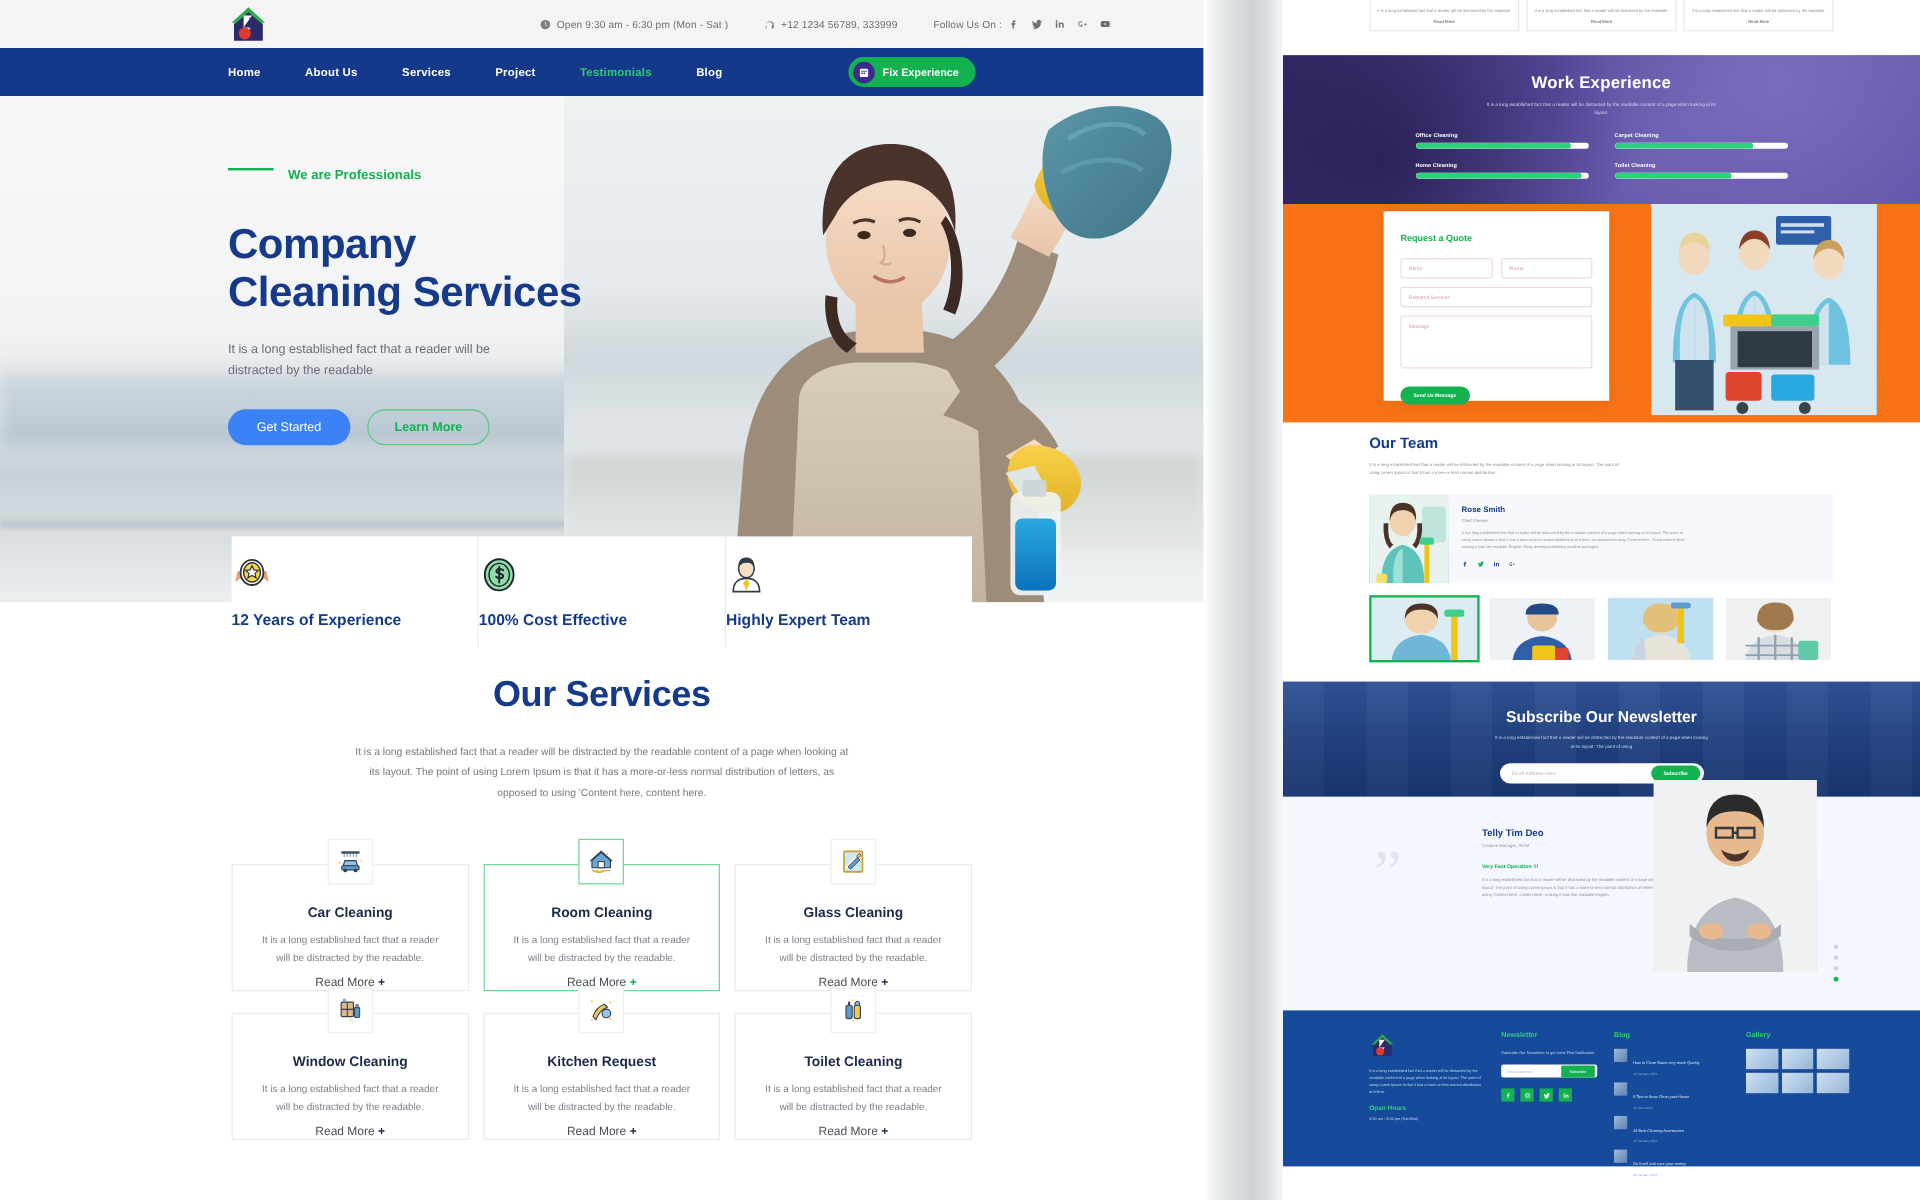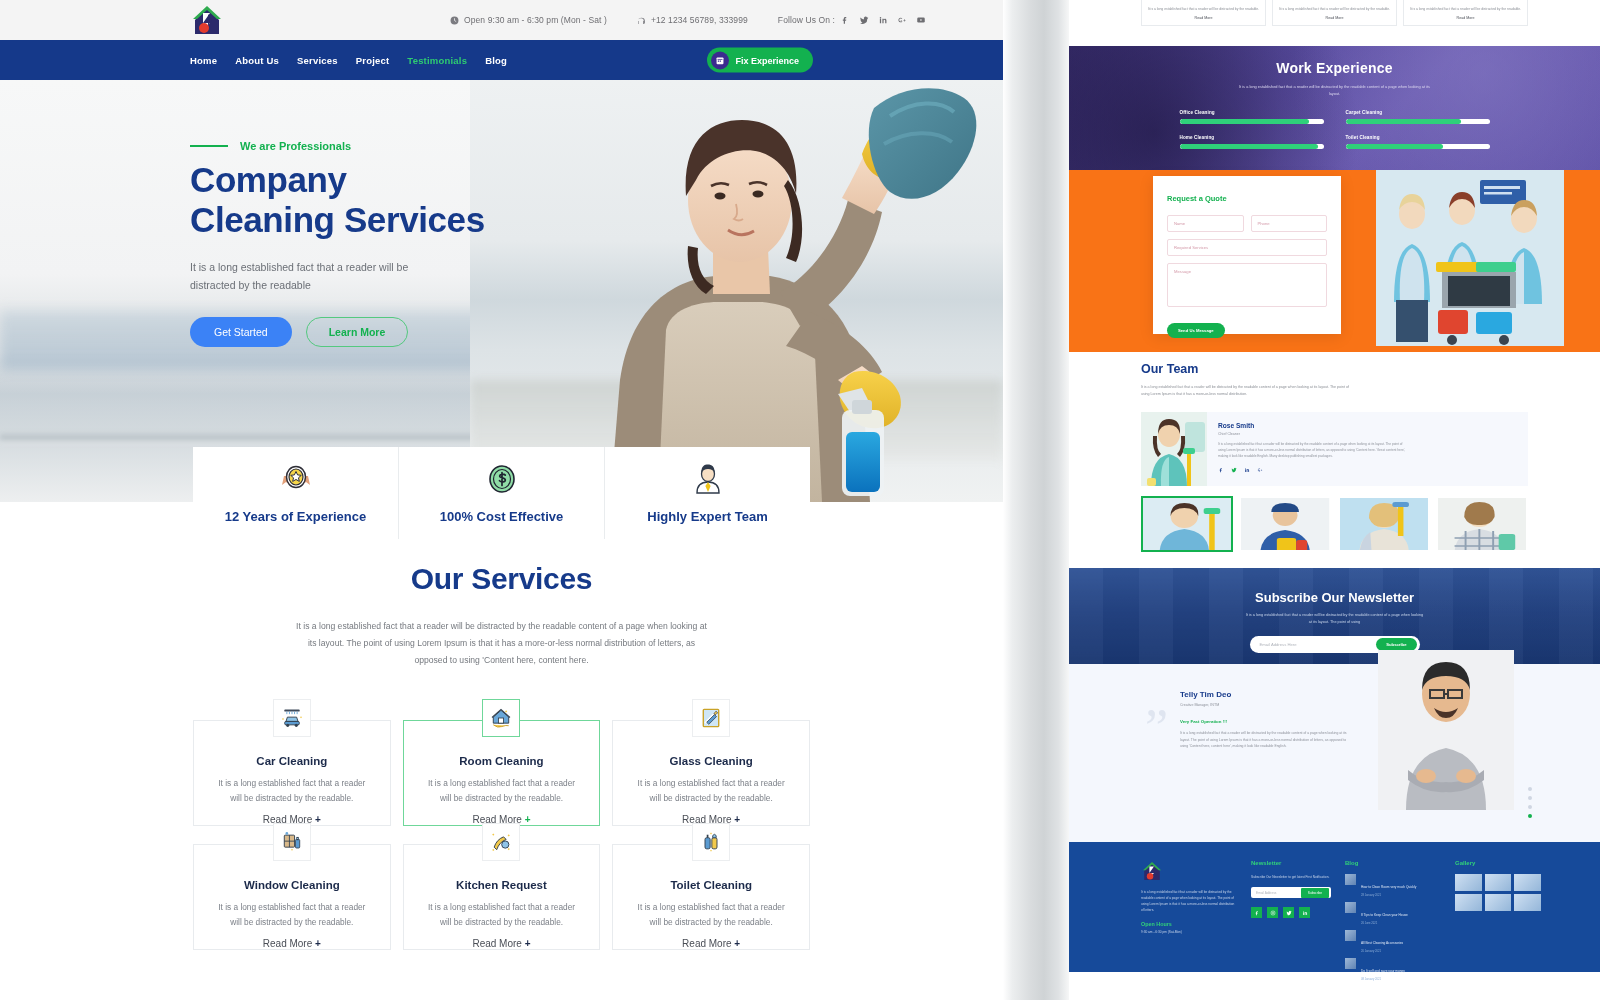--- a/index.html
+++ b/index.html
@@ -35,21 +35,21 @@
   .tb-ico svg { display:block; }
   .social-row { display: flex; align-items: center; gap: 9px; }
   .social-row .s { width: 10px; height: 10px; color: #6e6e72; }
   .social-row .s svg { display: block; }
 
   
   .navbar {
     height: 40px; background: #15398a; display: flex; align-items: center;
     padding: 0 190px; position: relative;
   }
-  .nav-links { display: flex; gap: 18px; }
+  .nav-links { display: flex; gap: 37px; }
   .nav-links a {
     color: #ffffff; font-size: 9.5px; font-weight: 700; text-decoration: none;
     letter-spacing: .2px;
   }
   .nav-links a.active { color: #2ecc71; }
   .fix-btn {
     position: absolute; right: 190px; top: 50%; transform: translateY(-50%);
     background: #13b14f; border-radius: 20px; height: 25px;
     display: flex; align-items: center; gap: 6px; padding: 0 14px 0 4px;
     color: #fff; font-size: 9px; font-weight: 700; border: none; cursor: pointer;
@@ -75,21 +75,21 @@
     position:absolute; left:0; right:0; top:230px; height:60px;
     background: linear-gradient(180deg, rgba(168,190,206,.35), rgba(150,175,195,.55));
     filter: blur(6px);
   }
   .hero-rail {
     position:absolute; left:0; right:0; top:352px; height:12px;
     background: linear-gradient(180deg,#cfd6da,#b5bfc5 50%,#e6e9ea);
     filter: blur(2px); opacity:.85;
   }
   .hero-content { position: absolute; left: 190px; top: 60px; width: 420px; }
-  .eyebrow { display: flex; align-items: center; gap: 12px; margin-bottom: 8px; }
+  .eyebrow { display: flex; align-items: flex-start; gap: 12px; margin-bottom: 32px; }
   .eyebrow .dash { width: 38px; height: 2px; background: #13b14f; }
   .eyebrow span { color: #13b14f; font-size: 11px; font-weight: 700; }
   .hero-title {
     font-size: 35px; line-height: 1.14; color: #163a8a; font-weight: 700;
     letter-spacing: -.4px; margin-bottom: 18px;
   }
   .hero-sub { color: #6b6f76; font-size: 10.5px; line-height: 1.75; max-width: 240px; margin-bottom: 22px; }
   .hero-btns { display: flex; gap: 14px; }
   .btn-primary {
     background:#3b82f6; color:#fff; border:none; border-radius: 18px;
@@ -112,21 +112,21 @@
     filter: blur(5px);
   }
 
   
   .features {
     position:absolute; left:193px; top: 447px; width: 617px; height: 92px;
     display: flex; z-index: 5;
   }
   .feat {
     flex: 1; background: #fff; border-right: 1px solid #e9ecee;
-    display:flex; flex-direction:column; align-items:center; justify-content:center; gap:13px;
+    display:flex; flex-direction:column; align-items:flex-start; justify-content:center; gap:13px;
   }
   .feat:last-child { border-right: none; }
   .feat-ico { width: 34px; height: 34px; display:flex; align-items:center; justify-content:center; }
   .feat-ico svg { display:block; }
   .feat-label { color:#163a8a; font-size: 13px; font-weight: 600; }
 
   
   .services { padding-top: 60px; }
   .sec-title { text-align:center; color:#163a8a; font-size: 30px; font-weight: 700; letter-spacing:-.3px; }
   .sec-desc {
@@ -269,21 +269,21 @@
     background:#13b14f; color:#fff; border:none; border-radius: 9px;
     font-size: 4.2px; font-weight:700; padding: 4px 10px; cursor:pointer;
   }
 
   
   .testi { height: 178px; background:#f4f7fd; position: relative; padding: 26px 0 0 80px; }
   .testi .qmark {
     position:absolute; left: 76px; top: 46px; font-size: 52px; color:#dfe5f0;
     font-family: "Liberation Serif", serif; line-height: .7; letter-spacing: -2px;
   }
-  .testi-body { margin-left: 31px; width: 175px; }
+  .testi-body { margin-left: 86px; width: 175px; }
   .testi-body .nm { color:#163a8a; font-size: 8px; font-weight:700; }
   .testi-body .ro { color:#8d919a; font-size: 3.6px; margin-top: 4px; }
   .testi-body .hd { color:#13b14f; font-size: 4.4px; font-weight:700; margin-top: 12px; }
   .testi-body .bd { color:#8d919a; font-size: 3.4px; line-height: 1.95; margin-top: 6px; }
   .testi-photo {
     position:absolute; right: 86px; top: -14px; width: 136px; height: 160px; overflow:hidden;
     background: linear-gradient(180deg,#f2f2f2 0%,#e7e8ea 55%,#dddfe2 100%);
   }
   .testi-dots { position:absolute; right: 68px; bottom: 24px; display:flex; flex-direction:column; gap: 5px; }
   .testi-dots i { width: 4px; height: 4px; border-radius:50%; background:#cfd6e2; display:block; }

